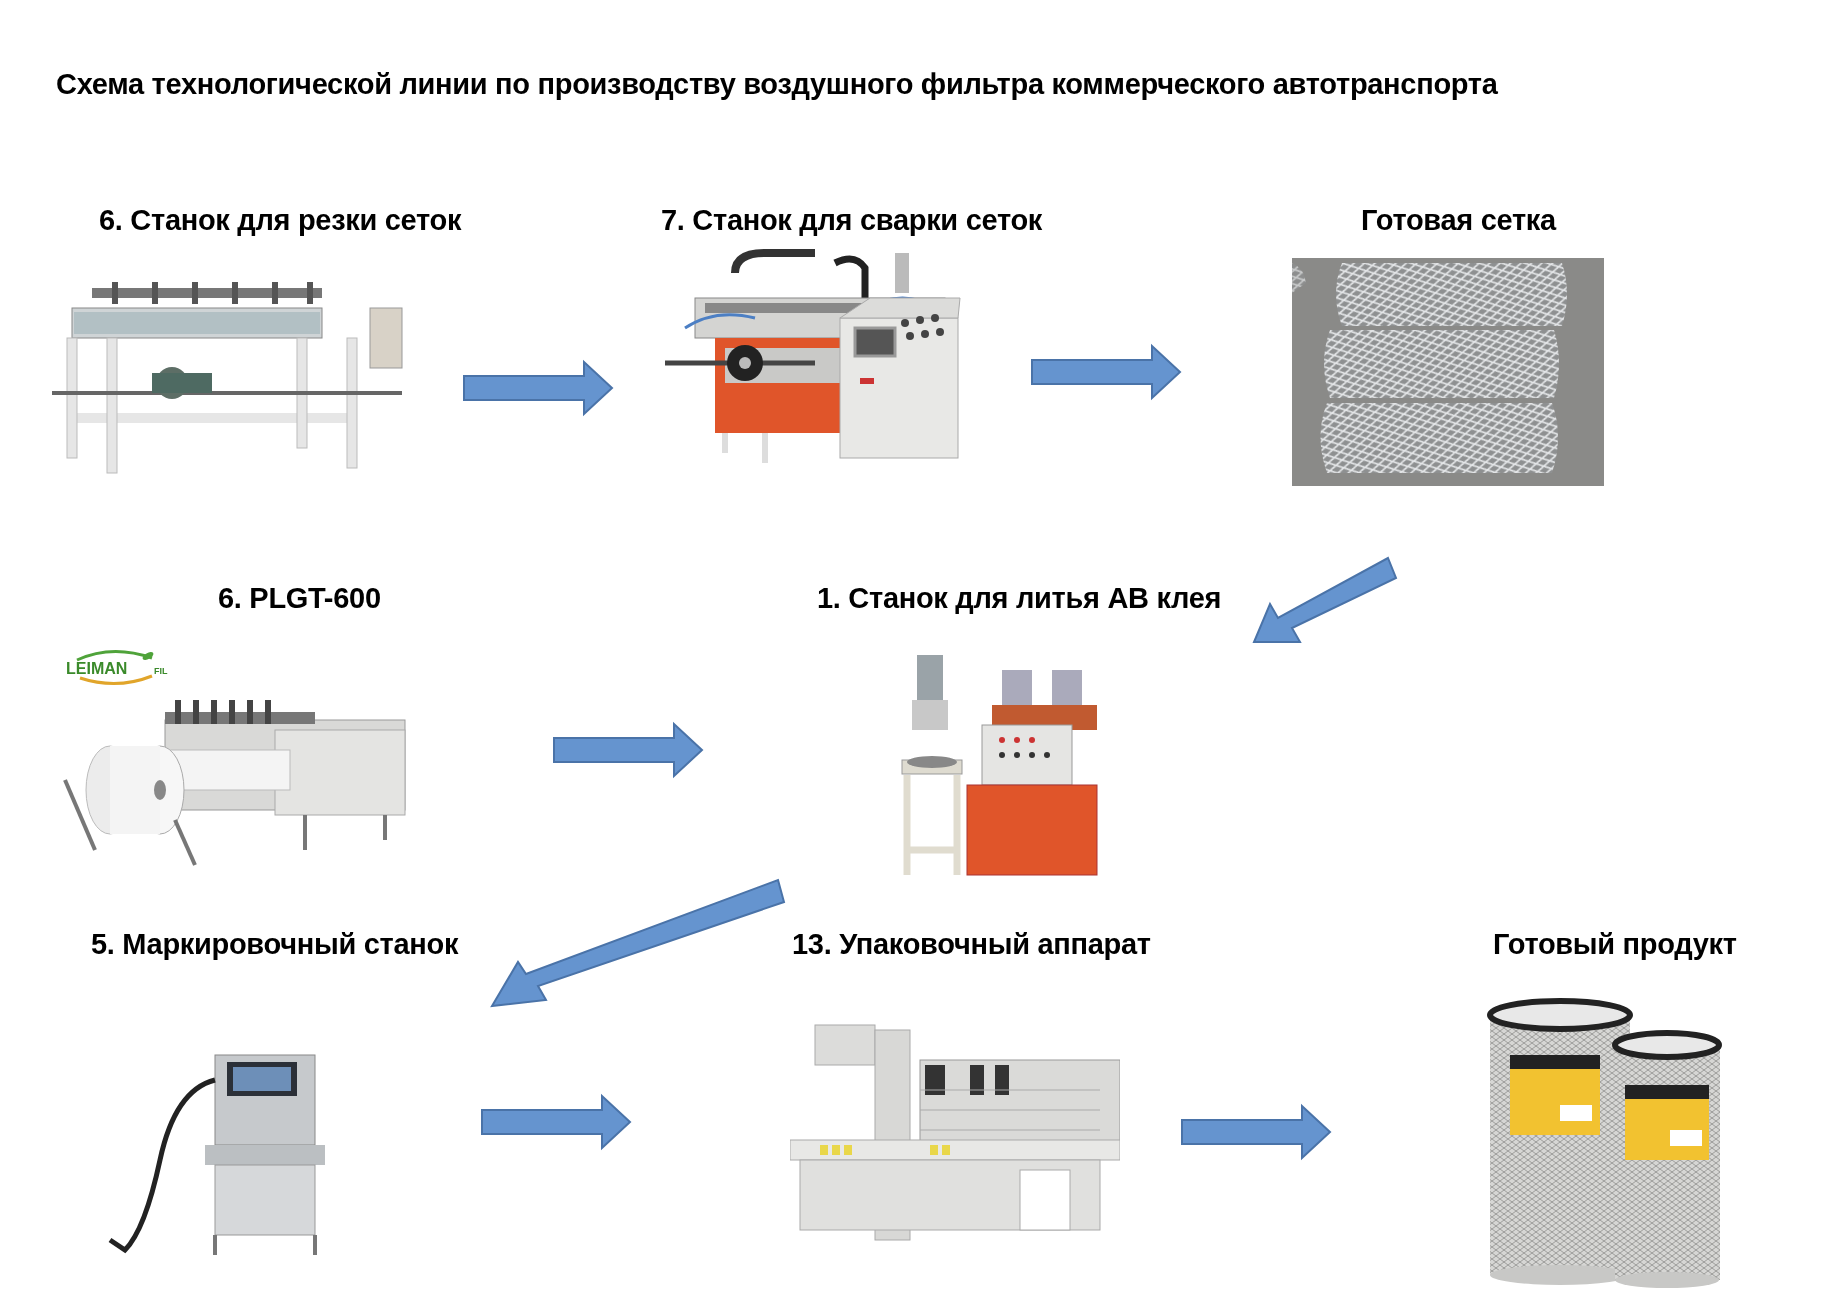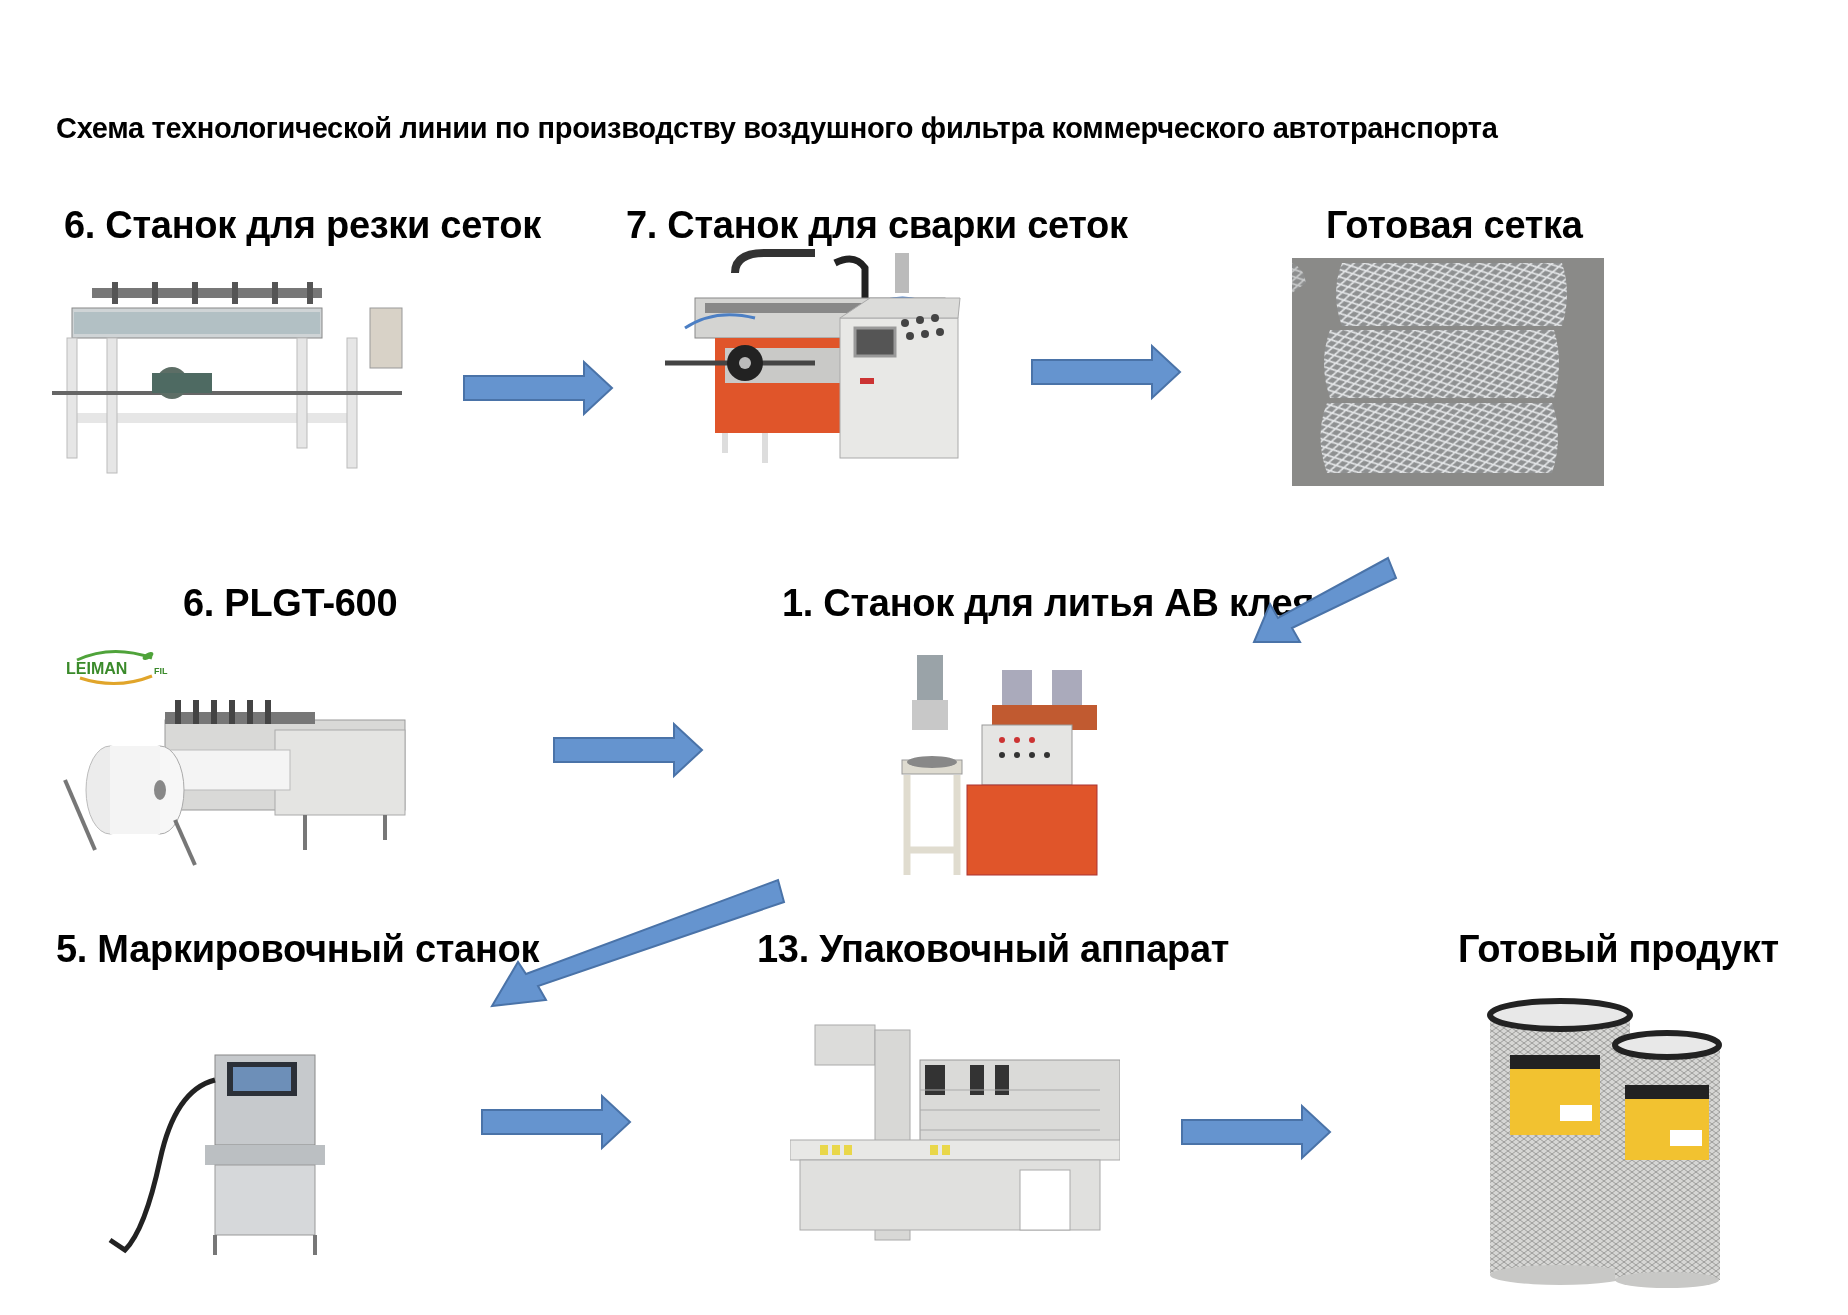--- a/index.html
+++ b/index.html
@@ -1,19 +1,19 @@
 <!DOCTYPE html>
 <html><head>
 <meta charset="utf-8">
 <style>
   html, body { margin:0; padding:0; background:#ffffff; }
   body { width:1848px; height:1315px; position:relative; overflow:hidden;
          font-family:"Liberation Sans", "DejaVu Sans", sans-serif; color:#000; }
-  .title { position:absolute; left:56px; top:68px; font-size:29px; font-weight:bold; letter-spacing:-0.3px; white-space:nowrap;margin-top:44px; }
-  .label { position:absolute; font-size:38px; font-weight:bold; white-space:nowrap; letter-spacing:-0.3px; }
+  .title { position:absolute; left:56px; top:68px; font-size:29px; font-weight:bold; letter-spacing:-0.3px; white-space:nowrap; }
+  .label { position:absolute; font-size:29px; font-weight:bold; white-space:nowrap; letter-spacing:-0.3px;margin-left:35px; }
   .pic { position:absolute; }
   .arrow { position:absolute; overflow:visible; }
   .arrow polygon { fill:#6594cf; stroke:#4a73a8; stroke-width:2; }
 </style>
 </head>
 <body>
 
 <div class="title">Схема технологической линии по производству воздушного фильтра коммерческого автотранспорта</div>
 
 <div class="label" style="left:64px; top:204px;">6. Станок для резки сеток</div>

